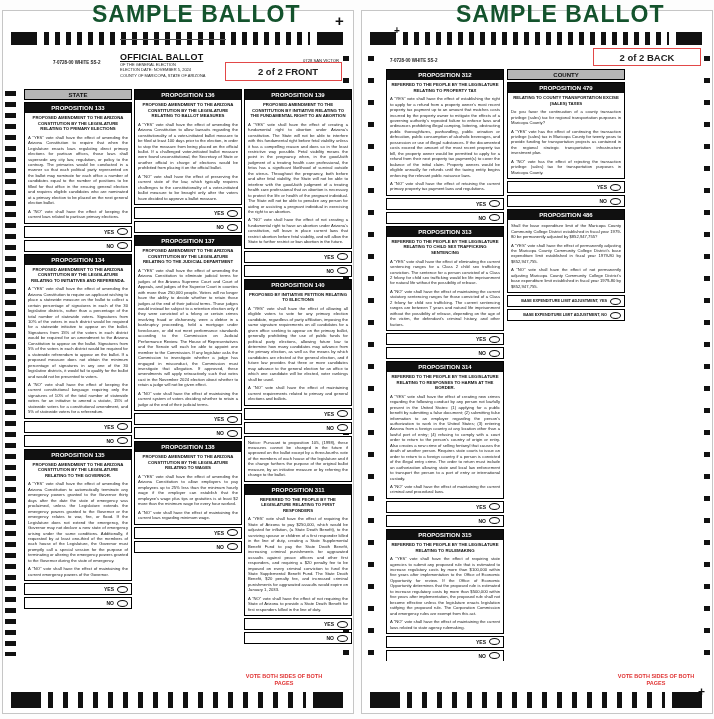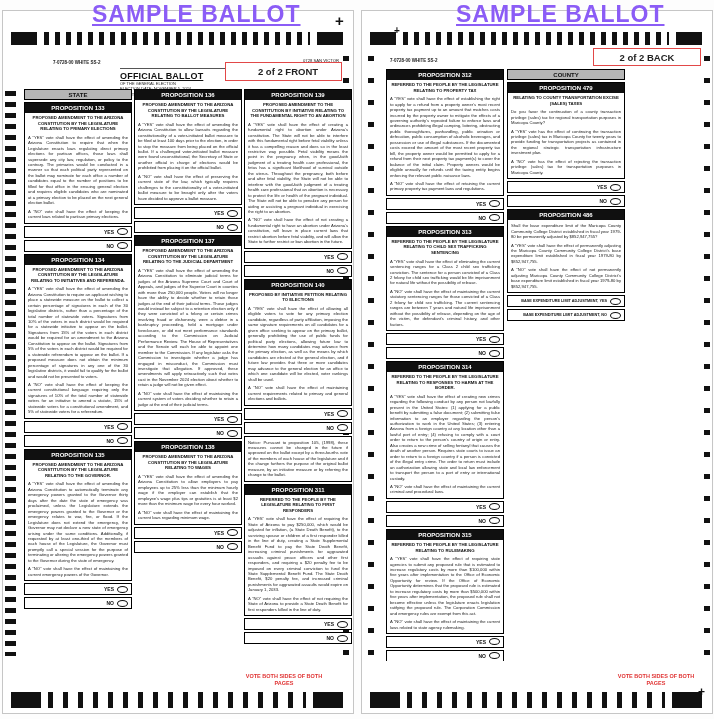--- a/index.html
+++ b/index.html
@@ -1,19 +1,19 @@
 <!DOCTYPE html>
 <html><head>
 <meta charset="utf-8">
 <style>
   html,body{margin:0;padding:0;-webkit-text-size-adjust:none;}
   body{width:714px;height:719px;position:relative;background:#fdfdfd;font-family:"Liberation Sans",sans-serif;overflow:hidden;}
   .page{position:absolute;top:10px;width:350px;height:702px;background:#fff;border:1px solid #c6c6c6;}
   #page1{left:2px;} #page2{left:361px;}
-  .watermark{position:absolute;top:1px;font-weight:bold;font-size:23px;letter-spacing:1px;color:#8b5cf6;z-index:3;white-space:nowrap;text-decoration:underline;}
+  .watermark{position:absolute;top:1px;font-weight:bold;font-size:23px;letter-spacing:1px;color:#14532d;z-index:3;white-space:nowrap;}
   #wm1{left:92px;} #wm2{left:456px;}
   
   .timing-row{position:absolute;left:8px;width:332px;display:flex;align-items:stretch;}
   .timing-row .block{width:26px;background:#111;}
   .timing-row .bars{flex:1;margin:0 7px;background:repeating-linear-gradient(90deg,#111 0 5px,transparent 5px 11px);}
   .timing-row.top{top:21px;height:13px;}
   .timing-row.bottom{top:681px;height:16px;}
   .timing-row.bottom .block{width:30px;}
   .timing-row.bottom .bars{background:repeating-linear-gradient(90deg,#111 0 5px,transparent 5px 15px);}
   .strip{position:absolute;background:repeating-linear-gradient(180deg,#111 0 5px,transparent 5px 22px);width:6px;}
@@ -24,21 +24,21 @@
   #p2-right{left:342px;top:45px;height:612px;}
   .regmark{position:absolute;font-weight:bold;color:#111;z-index:4;}
   .regmark::before{content:"+";}
   #reg1{left:332px;top:1px;font-size:15px;}
   #reg2{left:32px;top:14px;font-size:10px;}
   #reg3{left:336px;top:674px;font-size:12px;}
   
   .form-code{position:absolute;font-size:4.5px;font-weight:bold;color:#222;}
   #fc1{left:50px;top:49px;} #fc2{left:28px;top:47px;}
   .ballot-id{position:absolute;left:250px;top:47px;width:86px;text-align:right;font-size:4.2px;color:#222;}
-  .title-block{position:absolute;left:117px;top:57px;width:106px;border-top:1px solid #555;padding-top:2px;}
+  .title-block{position:absolute;left:117px;top:28px;width:106px;border-top:1px solid #555;padding-top:12px;}
   .ballot-title{font-size:9px;font-weight:bold;text-decoration:underline;color:#111;letter-spacing:.2px;}
   .title-line{font-size:4px;line-height:1.35;color:#222;}
   .page-label-box{position:absolute;border:1.5px solid #e24848;background:#fff;display:flex;align-items:center;justify-content:center;z-index:2;text-align:center;}
   #plb1{left:222px;top:51px;width:106px;height:17px;padding-left:9px;}
   #plb2{left:231px;top:37px;width:106px;height:16px;}
   .page-label{font-size:9.5px;font-weight:bold;color:#222;}
   
   .cols{position:absolute;display:flex;}
   #cols1{left:21px;top:78px;width:330px;gap:2px;}
   #cols2{left:24px;top:58px;width:242px;gap:3px;}

